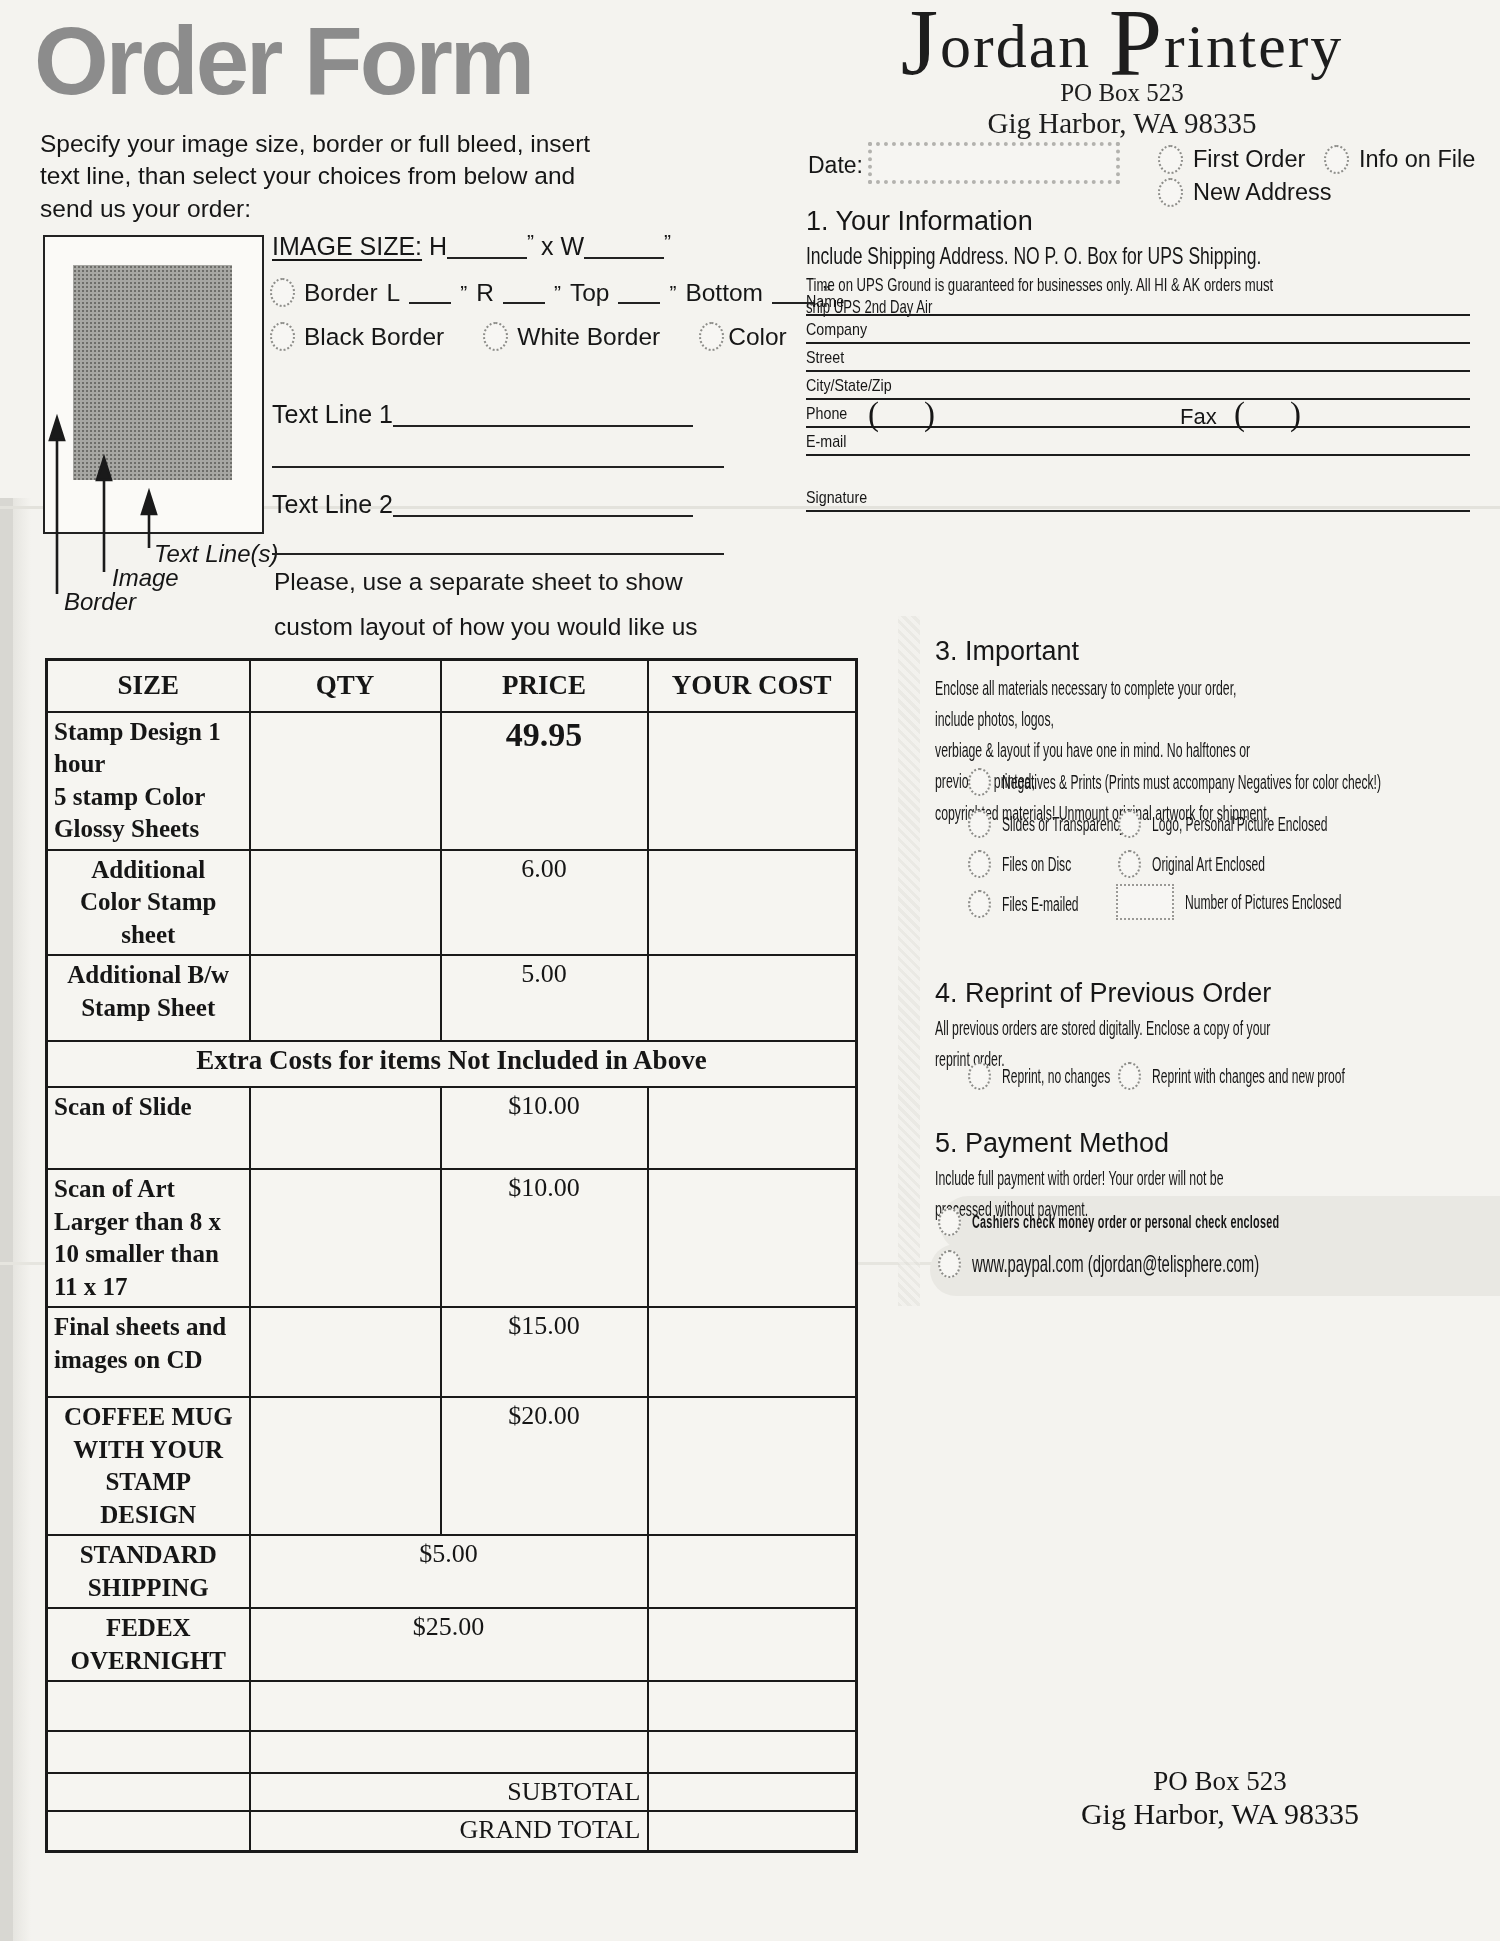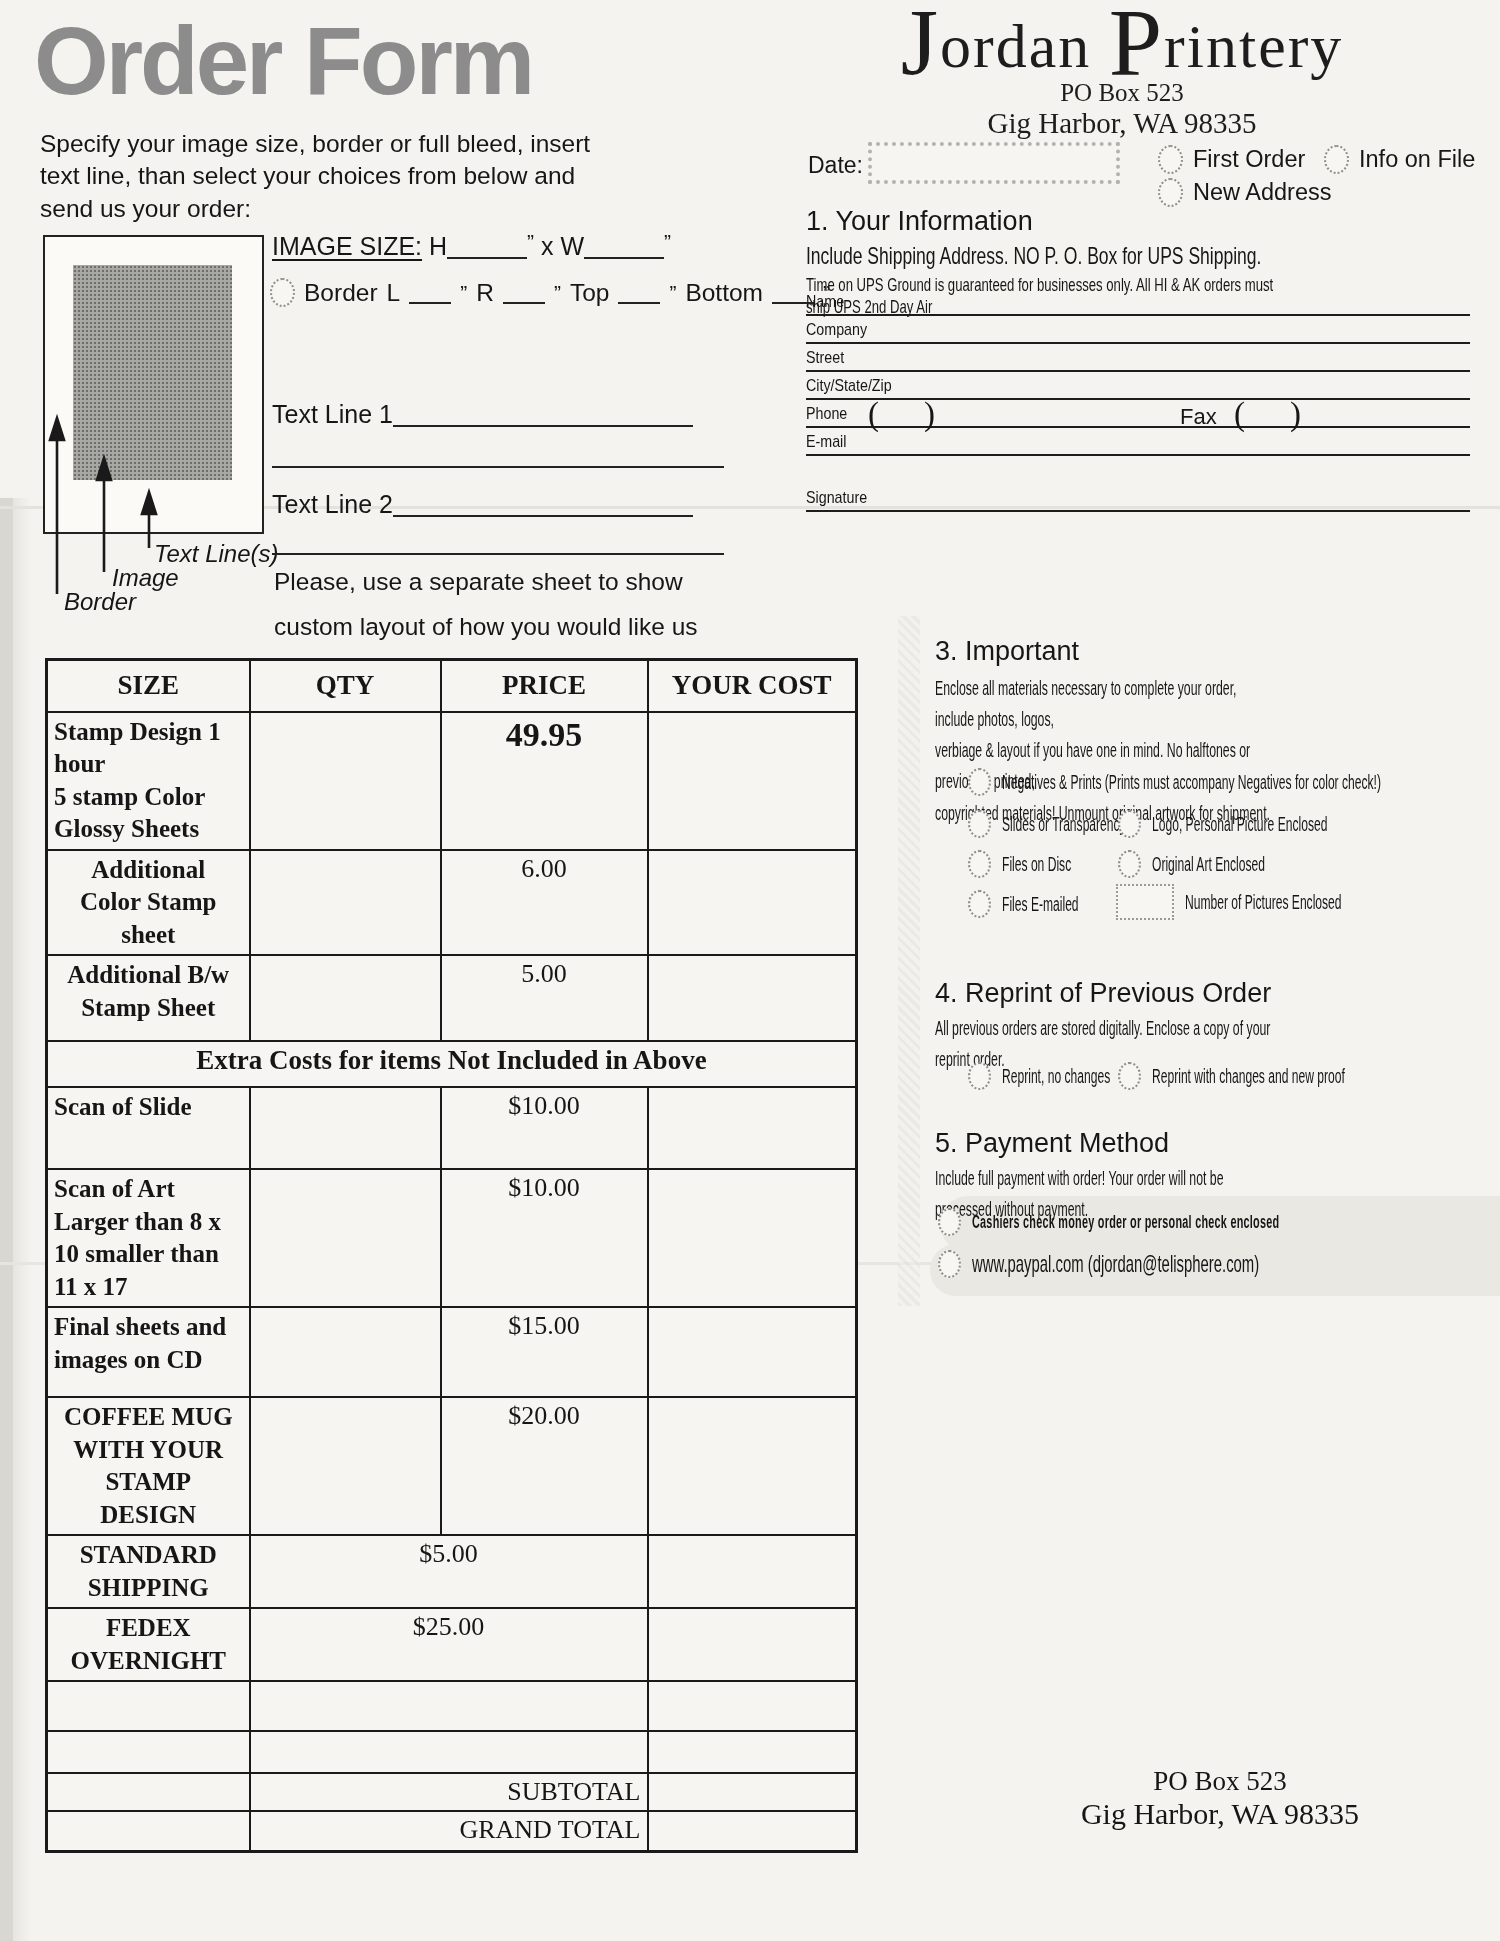--- a/index.html
+++ b/index.html
@@ -187,20 +187,34 @@
       <span class="blank w42"></span>
       <span class="inch">”</span>
     <span>Top</span>
       <span class="blank w42"></span>
       <span class="inch">”</span>
     <span>Bottom</span>
       <span class="blank w42"></span>
       <span class="inch">”</span>
   </div>
 
+  <div class="brow" style="left:270px;top:322px;">
+    <span class="grp">
+      <span class="radio"></span>
+      <span>Black Border</span>
+    </span>
+    <span class="grp">
+      <span class="radio"></span>
+      <span>White Border</span>
+    </span>
+    <span class="grp" style="margin-right:0;gap:4px;">
+      <span class="radio"></span>
+      <span>Color</span>
+    </span>
+  </div>
 
   <div class="sizeline" style="top:400px;">
     <span>Text Line 1</span><span class="blank w300"></span>
   </div>
   <div class="rule" style="left:272px;top:466px;width:452px;"></div>
   <div class="sizeline" style="top:490px;">
     <span>Text Line 2</span><span class="blank w300"></span>
   </div>
   <div class="rule" style="left:272px;top:553px;width:452px;"></div>
   <div class="note">Please, use a separate sheet to show custom layout of how you would like us to design your</div>

